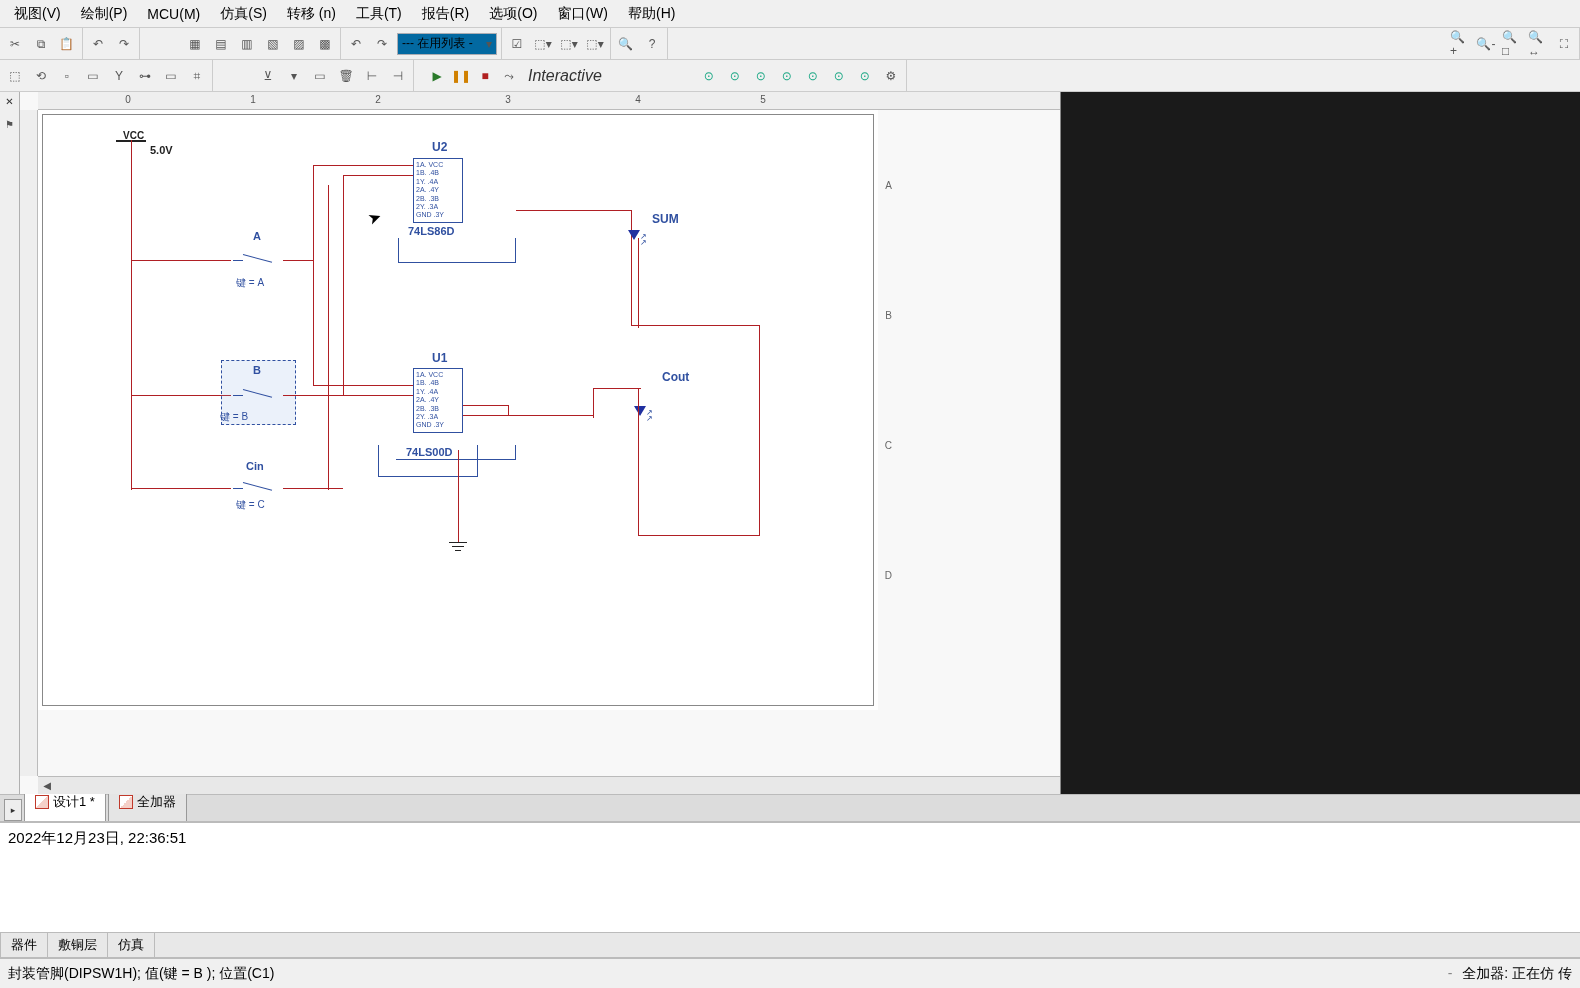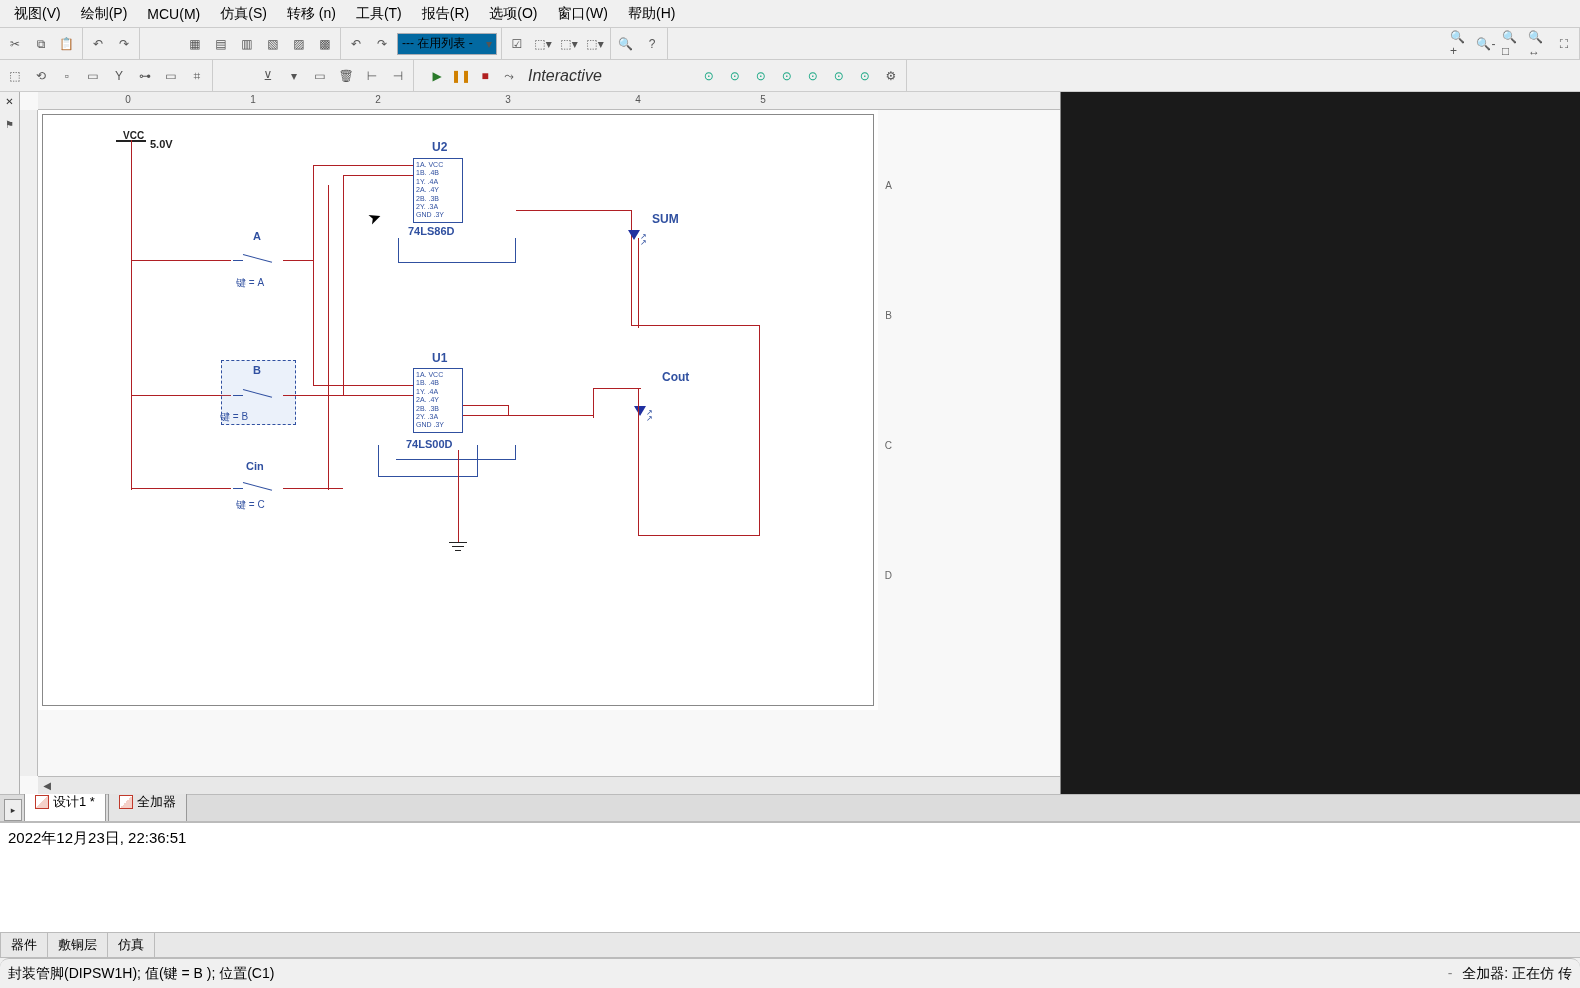--- a/index.html
+++ b/index.html
@@ -85,21 +85,21 @@
 
 
 .log-pane { height: 110px; background: #fff; border-top: 1px solid #bbb; padding: 6px 8px; font-size: 15px; color: #000; }
 
 
 .bottom-tabs { height: 26px; background: #e8e8e8; display: flex; align-items: center; border-top: 1px solid #bbb; border-bottom: 1px solid #bbb; }
 .bottom-tab { padding: 3px 10px; border-right: 1px solid #bbb; font-size: 13px; cursor: pointer; }
 .bottom-tab:first-child { border-left: 1px solid #bbb; }
 
 
-.statusbar { height: 30px; background: #f0f0f0; display: flex; align-items: center; justify-content: space-between; padding: 0 8px; font-size: 14px; border-top: 1px solid #bbb; border-radius: 9px; }
+.statusbar { height: 30px; background: #f0f0f0; display: flex; align-items: center; justify-content: space-between; padding: 0 8px; font-size: 14px; border-top: 1px solid #bbb; }
 .status-sep { color: #888; margin: 0 6px; }
 </style>
 </head>
 <body>
 
 <div class="menubar">
   <div class="menu-item">视图(V)</div>
   <div class="menu-item">绘制(P)</div>
   <div class="menu-item">MCU(M)</div>
   <div class="menu-item">仿真(S)</div>
@@ -213,21 +213,21 @@
 
     <div class="schematic">
       <div class="schematic-border"></div>
       <div class="section-letter" style="top:70px">A</div>
       <div class="section-letter" style="top:200px">B</div>
       <div class="section-letter" style="top:330px">C</div>
       <div class="section-letter" style="top:460px">D</div>
 
       <div class="vcc-label" style="top:20px;left:85px">VCC</div>
       <div class="vcc-bar" style="top:30px;left:78px;width:30px;height:2px"></div>
-      <div class="vcc-val" style="top:28px;left:112px">5.0V</div>
+      <div class="vcc-val" style="top:34px;left:112px">5.0V</div>
       <div class="wire v" style="top:30px;left:93px;height:350px"></div>
 
       <div class="wire h" style="top:150px;left:93px;width:100px"></div>
       <div class="wire h" style="top:285px;left:93px;width:100px"></div>
       <div class="wire h" style="top:378px;left:93px;width:100px"></div>
 
       <div class="sw-label" style="top:120px;left:215px">A</div>
       <div class="sw-sym" style="top:144px;left:195px"></div>
       <div class="sw-key" style="top:166px;left:198px">键 = A</div>
       <div class="wire h" style="top:150px;left:245px;width:30px"></div>
@@ -274,21 +274,21 @@
       <div class="wire h" style="top:425px;left:600px;width:122px"></div>
 
       <div class="ic-label" style="top:241px;left:394px">U1</div>
       <div class="ic-chip" style="top:258px;left:375px;width:50px;white-space:pre">1A. VCC
 1B. .4B
 1Y. .4A
 2A. .4Y
 2B. .3B
 2Y. .3A
 GND .3Y</div>
-      <div class="ic-part" style="top:328px;left:368px">74LS00D</div>
+      <div class="ic-part" style="top:336px;left:368px">74LS00D</div>
       <div style="position:absolute;top:335px;left:340px;width:100px;height:32px;border:1px solid #3050a0;border-top:none"></div>
       <div style="position:absolute;top:335px;left:358px;width:120px;height:15px;border:1px solid #3050a0;border-top:none;border-left:none"></div>
 
       <div class="wire h" style="top:275px;left:275px;width:100px"></div>
       <div class="wire h" style="top:285px;left:305px;width:70px"></div>
       <div class="wire h" style="top:295px;left:425px;width:45px"></div>
       <div class="wire v" style="top:295px;left:470px;height:10px"></div>
 
       <div class="wire h" style="top:305px;left:425px;width:130px"></div>
       <div class="wire v" style="top:278px;left:555px;height:30px"></div>

